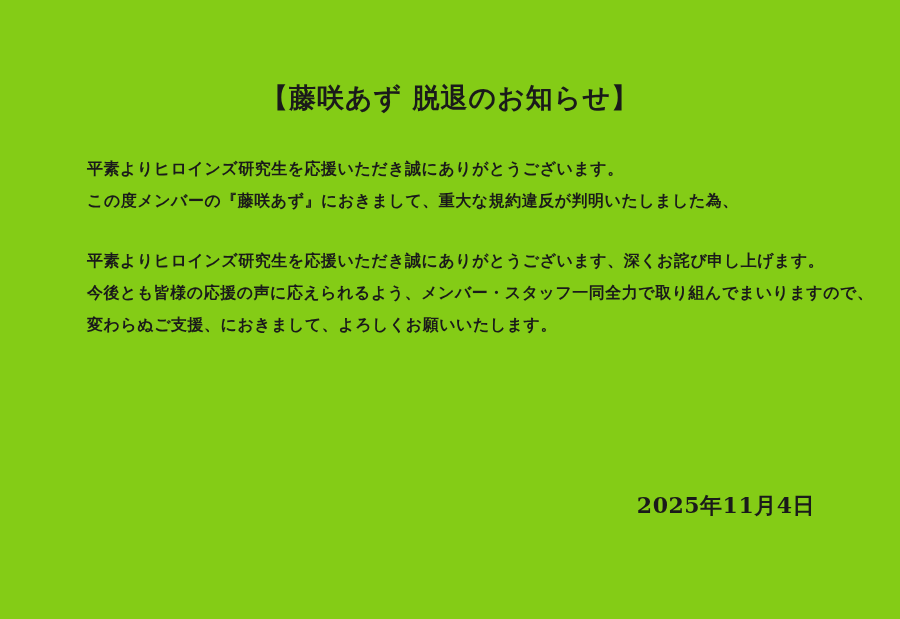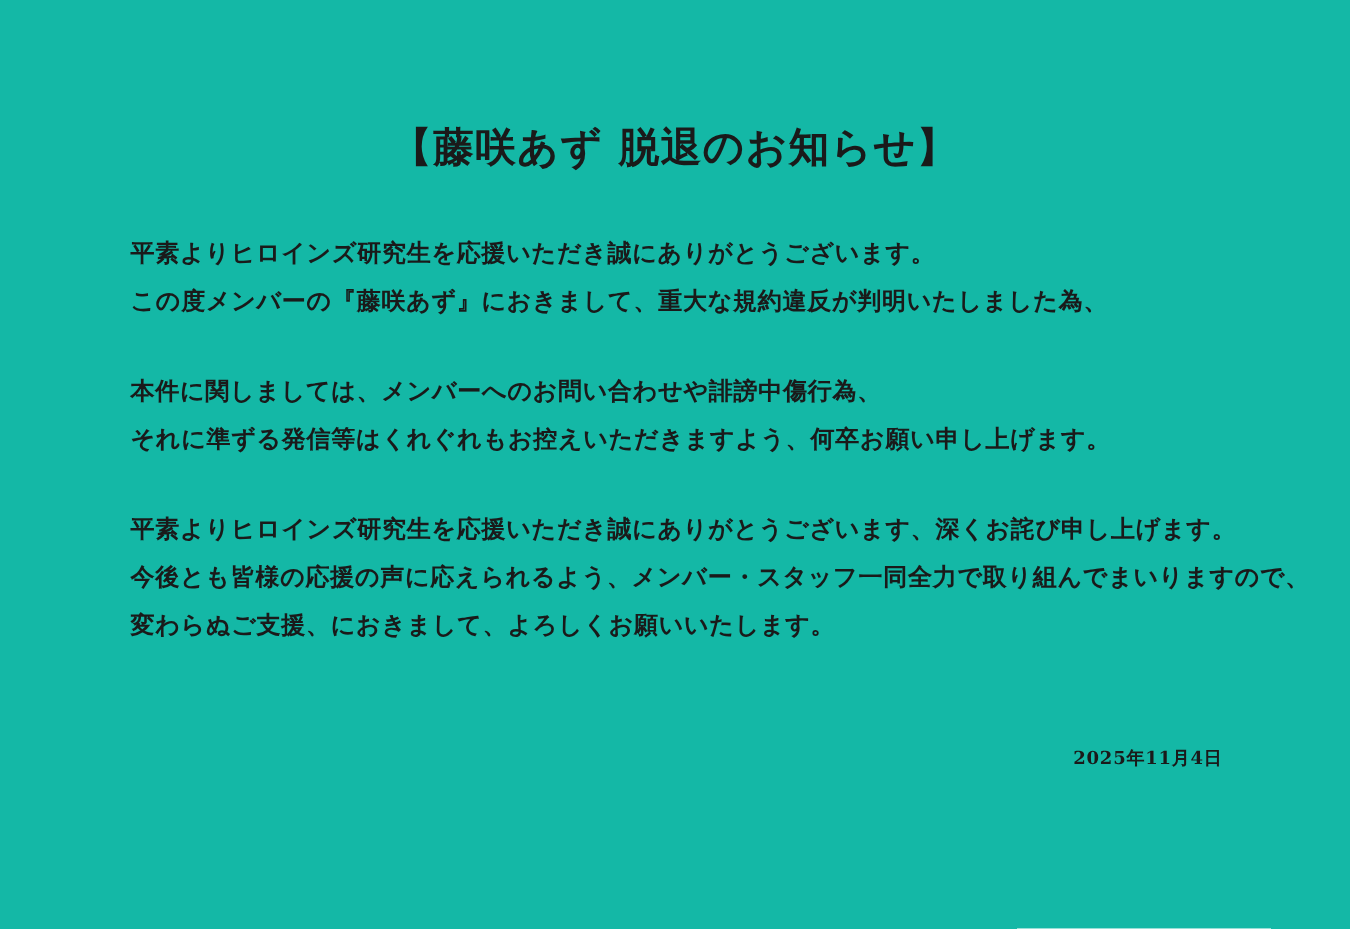--- a/index.html
+++ b/index.html
@@ -4,21 +4,21 @@
 <style>
   html, body {
     margin: 0;
     padding: 0;
     background: #ffffff;
   }
   .page {
     position: relative;
     width: 900px;
     height: 619px;
-    background: #14b8a6;
+    background: #84cc16;
     overflow: hidden;
     font-family: "DejaVu Serif", "Liberation Serif", serif;
     color: #1a1a1a;
   }
   .notice-title {
     position: absolute;
     top: 80px;
     left: 0;
     width: 100%;
     text-align: center;
@@ -38,44 +38,40 @@
     letter-spacing: 0.5px;
   }
   .paragraph { margin: 2px; }
   .paragraph + .paragraph { margin-top: 28px; }
   .body-line { white-space: nowrap; }
   .signature {
     position: absolute;
     top: 495px;
     right: 85px;
     text-align: right;
-    font-size: 12px;
+    font-size: 22px;
     font-weight: 700;
     line-height: 20px;
     letter-spacing: 0.5px;
   }
 </style>
 </head>
 <body>
 
 <div class="page">
 
   <div class="notice-title">【藤咲あず 脱退のお知らせ】</div>
 
   <div class="notice-body">
 
     <div class="paragraph">
       <div class="body-line">平素よりヒロインズ研究生を応援いただき誠にありがとうございます。</div>
       <div class="body-line">この度メンバーの『藤咲あず』におきまして、重大な規約違反が判明いたしました為、</div>
     </div>
 
-    <div class="paragraph">
-      <div class="body-line">本件に関しましては、メンバーへのお問い合わせや誹謗中傷行為、</div>
-      <div class="body-line">それに準ずる発信等はくれぐれもお控えいただきますよう、何卒お願い申し上げます。</div>
-    </div>
 
     <div class="paragraph">
       <div class="body-line">平素よりヒロインズ研究生を応援いただき誠にありがとうございます、深くお詫び申し上げます。</div>
       <div class="body-line">今後とも皆様の応援の声に応えられるよう、メンバー・スタッフ一同全力で取り組んでまいりますので、</div>
       <div class="body-line">変わらぬご支援、におきまして、よろしくお願いいたします。</div>
     </div>
 
   </div>
 
   <div class="signature">

